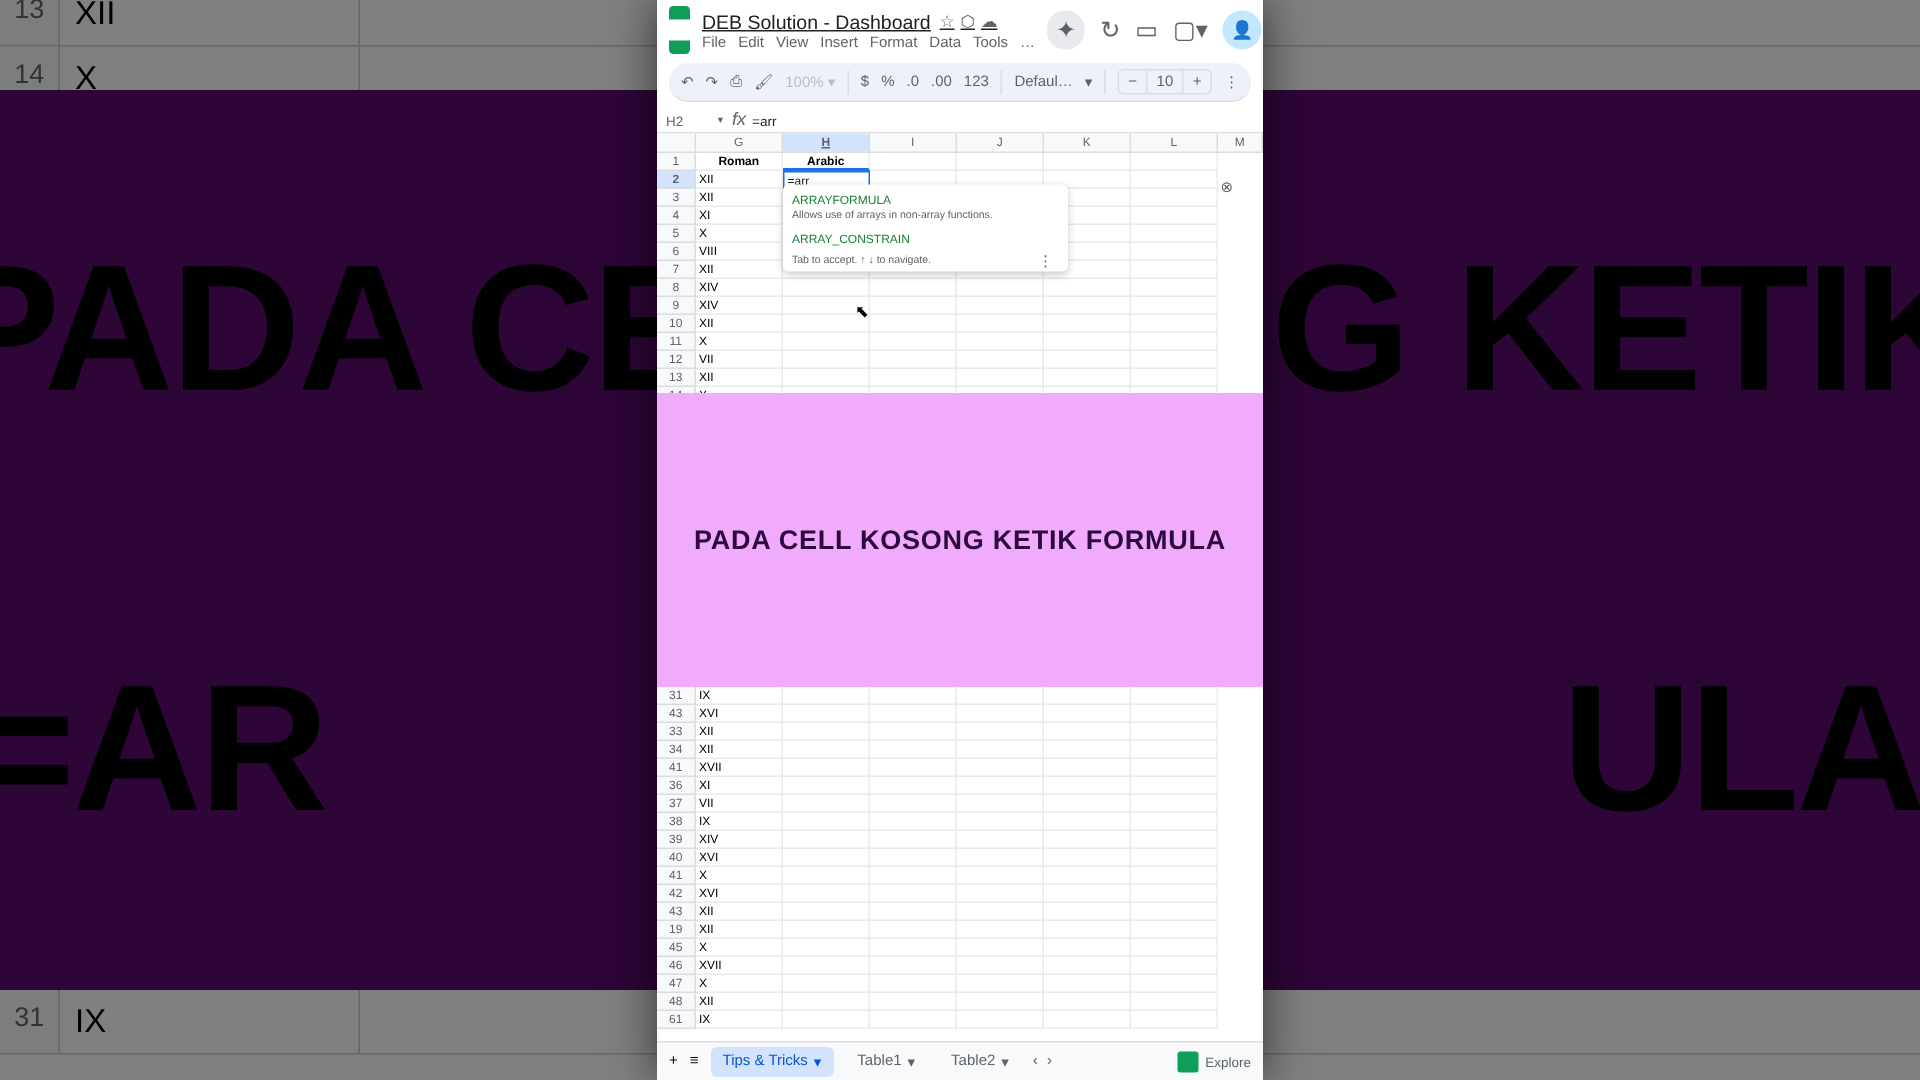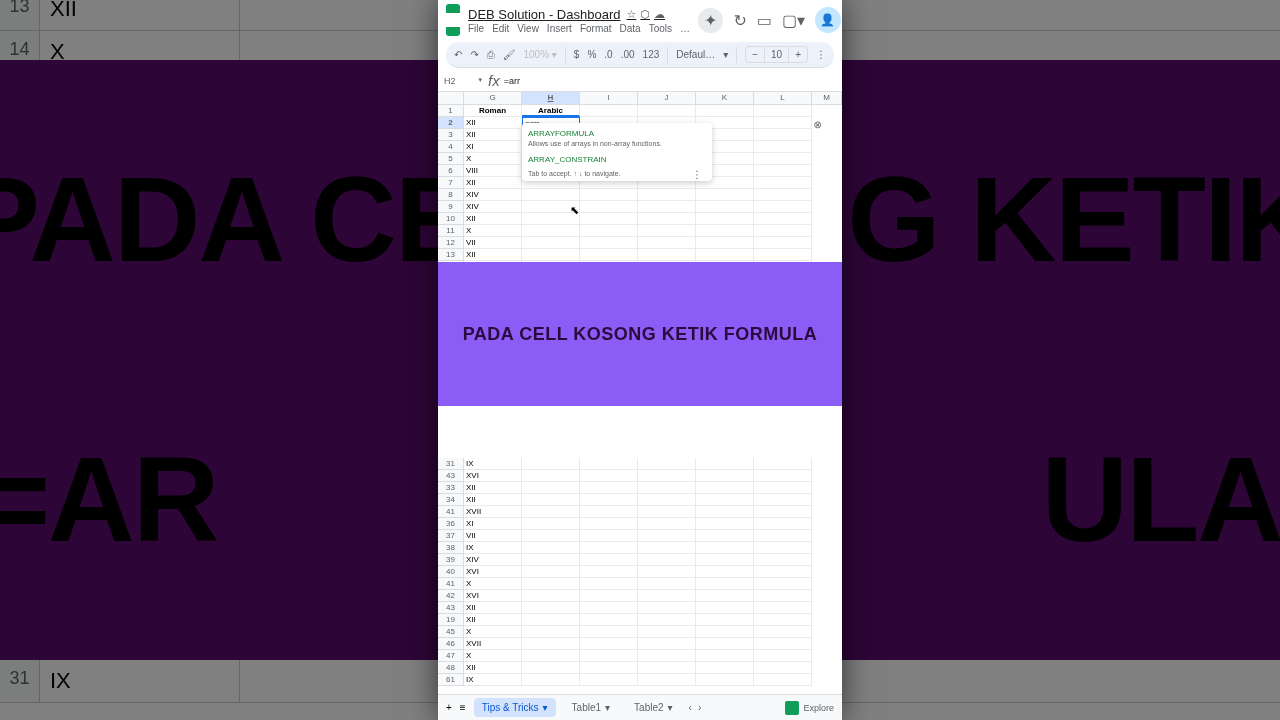--- a/index.html
+++ b/index.html
@@ -23,24 +23,24 @@
 .doc-icons { color: #5f6368; font-size: 11px; display: inline-flex; gap: 4px; }
 .menubar { display: flex; gap: 8px; font-size: 10px; color: #5f6368; margin-top: 1px; }
 .right-icons { display: flex; gap: 10px; align-items: center; color: #5f6368; }
 .share-btn { width: 26px; height: 26px; border-radius: 50%; background: #c2e7ff; display: flex; align-items: center; justify-content: center; font-size: 12px; }
 
 .toolbar { display: flex; align-items: center; gap: 8px; padding: 4px 8px; border-bottom: 1px solid #dadce0; font-size: 10px; color: #5f6368; background: #edf2fa; border-radius: 16px; margin: 2px 8px; }
 .tb-sep { width: 1px; height: 16px; background: #dadce0; }
 .zoom-box { display: flex; align-items: center; border: 1px solid #dadce0; border-radius: 4px; }
 .zoom-box span { padding: 2px 6px; }
 
-.namebox-row { display: flex; align-items: center; border-bottom: 1px solid #dadce0; font-size: 9px; padding: 2px 6px; }
+.namebox-row { display: flex; align-items: flex-end; border-bottom: 1px solid #dadce0; font-size: 9px; padding: 2px 6px; }
 .namebox { width: 40px; color: #5f6368; position: relative; }
 .namebox::after { content: "▾"; font-size: 7px; position: absolute; right: 2px; color: #5f6368; }
-.fx { color: #5f6368; font-style: italic; margin: 0 4px; font-size: 15px; }
+.fx { color: #5f6368; font-style: italic; margin: 0 4px; font-size: 12px; }
 .formula-text { color: #202124; font-size: 9px; }
 
 .grid { position: relative; }
 .col-headers { display: flex; background: #f8f9fa; border-bottom: 1px solid #dadce0; }
 .corner { width: 26px; border-right: 1px solid #dadce0; height: 12px; }
 .ch { width: 58px; text-align: center; font-size: 8px; color: #5f6368; border-right: 1px solid #dadce0; height: 12px; line-height: 12px; }
 .ch.active { background: #d3e3fd; font-weight: bold; text-decoration: underline; }
 
 .row { display: flex; height: 12px; }
 .rh { width: 26px; text-align: center; font-size: 8px; color: #5f6368; background: #f8f9fa; border-right: 1px solid #dadce0; border-bottom: 1px solid #dadce0; line-height: 12px; }
@@ -49,21 +49,21 @@
 .cell.header-cell { font-weight: bold; text-align: center; }
 .cell.active-underline { border-bottom: 2px solid #1a73e8; }
 .cell.editing { border: 1.5px solid #1a73e8; z-index: 5; background: #fff; }
 .cell.editing .edit-text { color: #202124; }
 
 .autocomplete { position: absolute; left: 84px; top: 123px; background: #fff; box-shadow: 0 2px 6px rgba(0,0,0,0.2); border-radius: 4px; padding: 4px 6px; width: 190px; z-index: 20; font-size: 8px; }
 .ac-item { padding: 2px 0; color: #188038; font-weight: 500; }
 .ac-desc { color: #5f6368; font-size: 7px; }
 .ac-hint { color: #5f6368; font-size: 7px; margin-top: 4px; position: relative; }
 
-.overlay-purple { position: absolute; left: 0; right: 0; top: 262px; height: 144px; background: #8b5cf6; display: flex; flex-direction: column; align-items: center; justify-content: center; text-align: center; padding: 12px 18px; z-index: 30; }
+.overlay-purple { position: absolute; left: 0; right: 0; top: 262px; height: 196px; background: #f0abfc; display: flex; flex-direction: column; align-items: center; justify-content: center; text-align: center; padding: 12px 18px; z-index: 30; }
 .ov-line1 { font-size: 18px; font-weight: 800; color: #2d0a3d; letter-spacing: 0.5px; }
 .ov-line2 { font-size: 18px; font-weight: 800; color: #2d0a3d; margin-top: 28px; letter-spacing: 0.5px; }
 
 .bottom-bar { position: absolute; bottom: 0; left: 0; right: 0; height: 26px; background: #f8f9fa; border-top: 1px solid #dadce0; display: flex; align-items: center; padding: 0 8px; gap: 8px; font-size: 10px; }
 .tab { padding: 4px 8px; border-radius: 4px; display: flex; align-items: center; gap: 4px; color: #5f6368; }
 .tab.active { background: #d3e3fd; color: #0b57d0; align-items: center; }
 .tab-nav { display: flex; gap: 6px; color: #5f6368; }
 .explore { margin-left: auto; display: flex; align-items: center; gap: 4px; color: #5f6368; font-size: 9px; }
 .explore-icon { width: 14px; height: 14px; background: #0f9d58; border-radius: 2px; }
 

